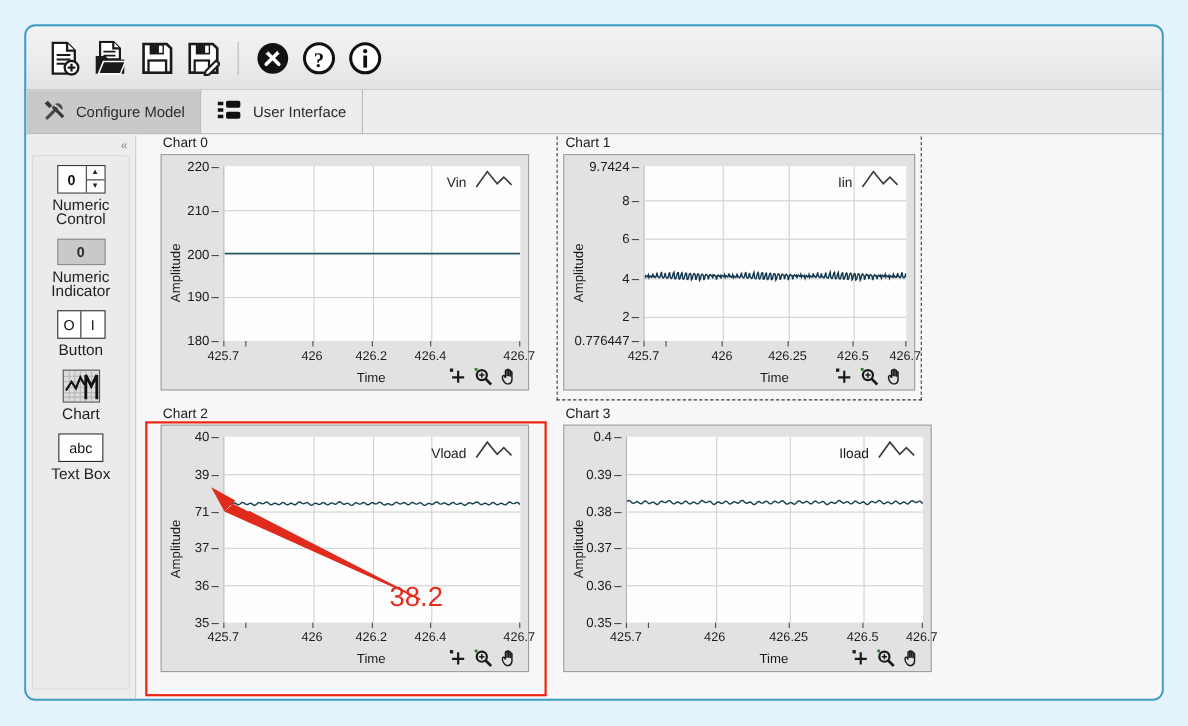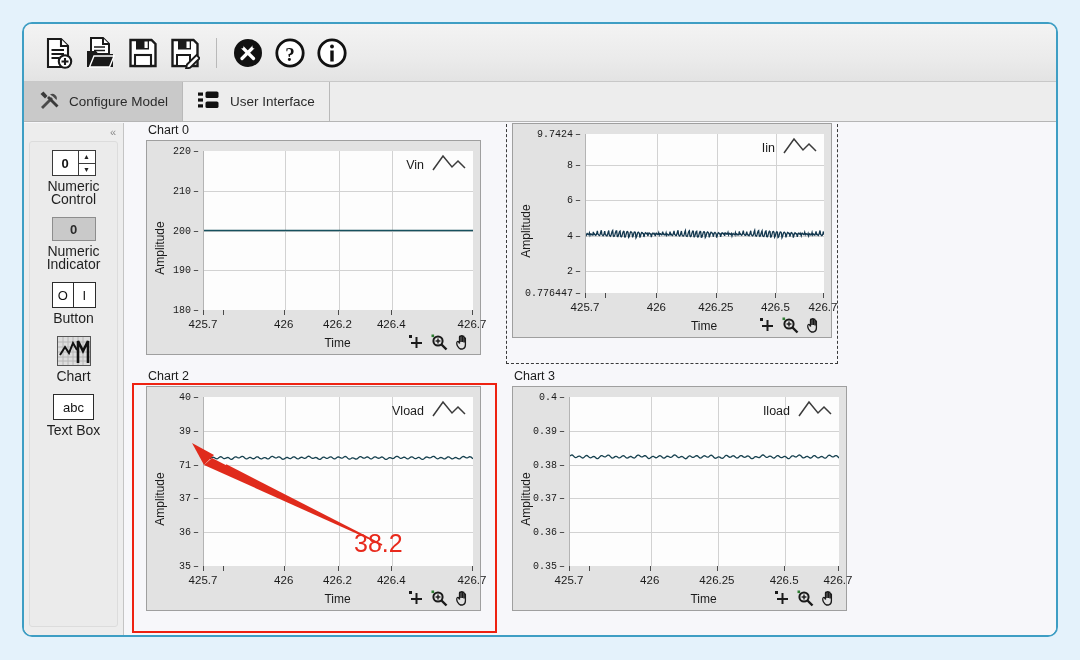--- a/index.html
+++ b/index.html
@@ -93,21 +93,21 @@
     position:relative;
   }
   .sel-wrap{
     position:absolute;border:1px dashed #3a3a3a;padding:4px;box-sizing:border-box;
   }
   .ylabel{
     position:absolute;left:3px;top:50%;transform:translateY(-50%) rotate(-90deg);
     font-size:12px;color:#1b1b1b;white-space:nowrap;
   }
   .yticks{position:absolute;text-align:right;}
-  .ytick{position:absolute;right:0;font-size:10px;color:#1b1b1b;white-space:nowrap;transform:translateY(-50%);font-family:Liberation Mono, monospace;}
+  .ytick{position:absolute;right:0;font-size:12px;color:#1b1b1b;white-space:nowrap;transform:translateY(-50%);}
   .ytick::after{content:"–";margin-left:2px;color:#1b1b1b;}
   .plot{
     position:absolute;background:#fdfdfd;border-left:1px solid #b4b4b4;
     overflow:hidden;
   }
   .plot .gl-h{position:absolute;left:0;right:0;height:1px;background:#d2d2d2;}
   .plot .gl-v{position:absolute;top:0;bottom:0;width:1px;background:#d2d2d2;}
   .plot svg{position:absolute;left:0;top:0;}
   .xaxis{position:absolute;}
   .xtick{position:absolute;font-size:11.5px;color:#1b1b1b;transform:translateX(-50%);white-space:nowrap;}
@@ -357,20 +357,21 @@
                     <rect x="0.5" y="0.5" width="2.6" height="2.6" fill="#2e7d32"></rect>
                   </svg></span>
                 <span class="tool"><svg width="17" height="17" viewBox="0 0 17 17">
                     <path d="M5 14 C2 11 2.5 8 3.5 7.5 C4.5 7 5 8.5 5.5 9.5 L5.5 3 C5.5 2 7 2 7 3 L7 8 L7 2.4 C7 1.4 8.5 1.4 8.5 2.4 L8.5 8 L8.5 3 C8.5 2 10 2 10 3 L10 8.5 L10 4.5 C10 3.6 11.4 3.6 11.4 4.5 L11.4 11 C11.4 13.5 10 14.6 8.6 15 L6.5 15 Z" fill="none" stroke="#1a1a1a" stroke-width="1.3"></path>
                   </svg></span>
               </div>
             </div>
           </div>
           <div class="sel-wrap" style="left: 382px; top: -4px; width: 332px; height: 245px;"></div>
           <div class="chart-block" style="left: 388px; top: 0px; width: 320px; z-index: 2;">
+            <div class="chart-title">Chart 1</div>
             <div class="chart-frame" style="height:215px;">
               <div class="ylabel" style="left:-14px;">Amplitude</div>
               <div class="yticks" style="left:0;top:0;width:68px;height:215px;">
                 <div class="ytick" style="top:169px;">0.776447</div>
                 <div class="ytick" style="top:147.30181275766225px;">2</div>
                 <div class="ytick" style="top:111.83430584568089px;">4</div>
                 <div class="ytick" style="top:76.36679893369954px;">6</div>
                 <div class="ytick" style="top:40.89929202171817px;">8</div>
                 <div class="ytick" style="top:10px;">9.7424</div>
               </div>

